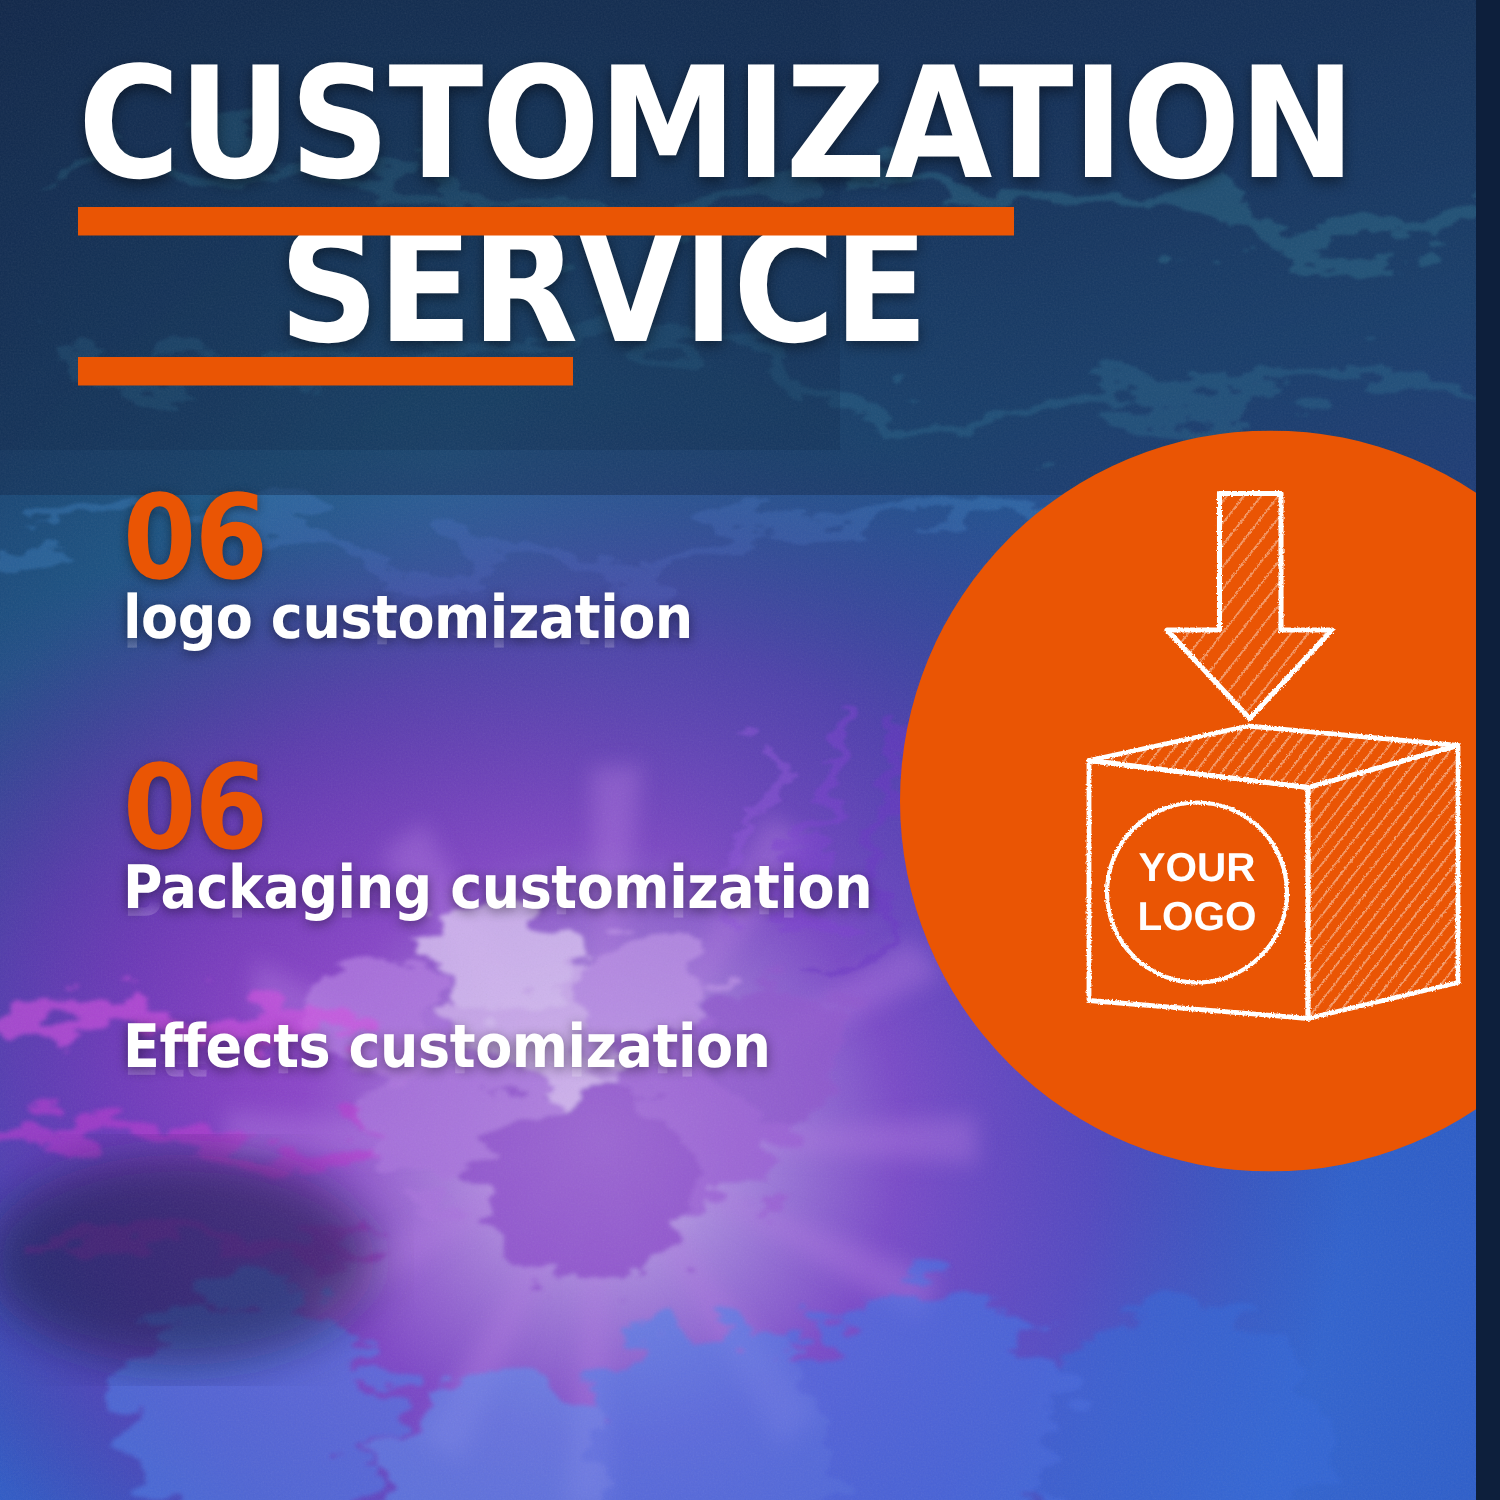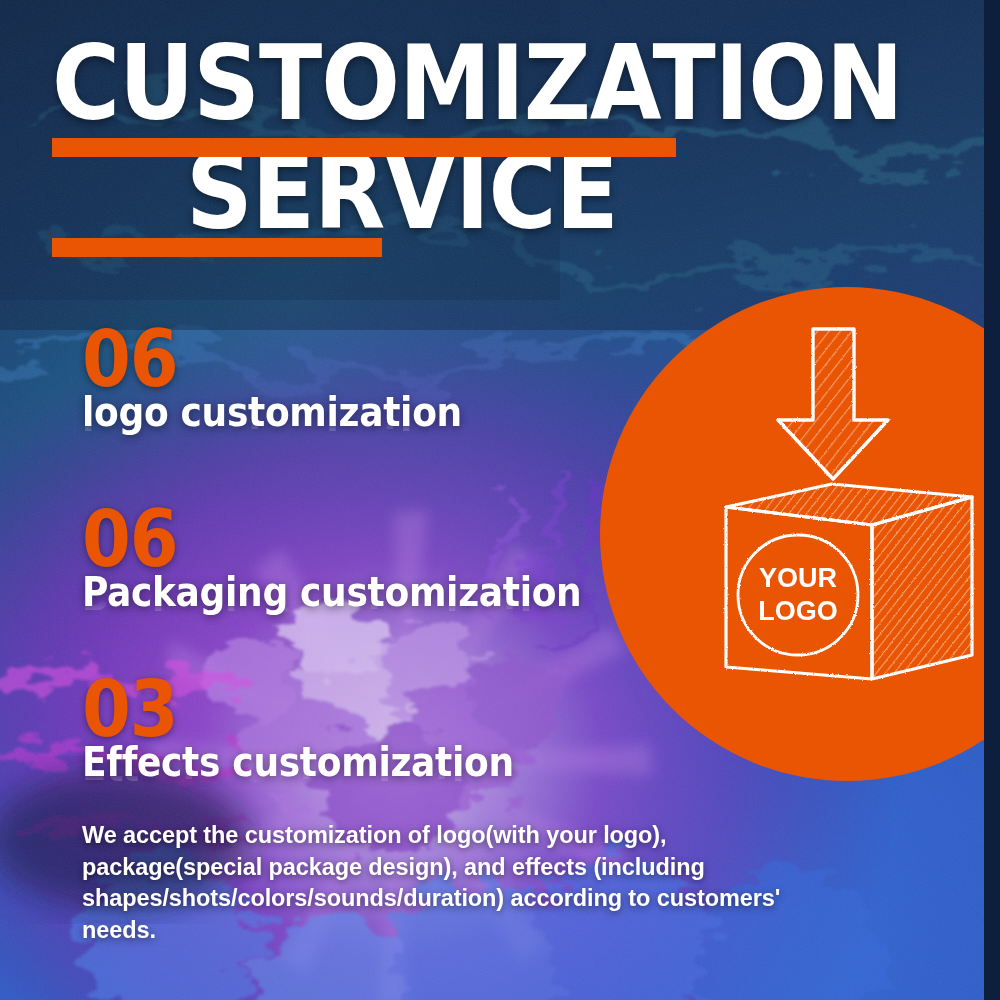--- a/index.html
+++ b/index.html
@@ -227,26 +227,24 @@
     <span class="refl">logo customization</span>
   </div>
 
   <div class="item" id="item-2">
     <span class="num">06</span>
     <span class="lbl">Packaging customization</span>
     <span class="refl">Packaging customization</span>
   </div>
 
   <div class="item" id="item-3">
-    <span class="num">03</span>
     <span class="lbl">Effects customization</span>
     <span class="refl">Effects customization</span>
   </div>
 
-  <div id="paragraph">We accept the customization of logo(with your logo), package(special package design), and effects (including shapes/shots/colors/sounds/duration) according to customers' needs.</div>
 
   <div id="badge">
     <svg width="494" height="494" viewBox="0 0 494 494" aria-hidden="true">
       <defs>
 
         <pattern id="hatch" width="9" height="9" patternUnits="userSpaceOnUse" patternTransform="rotate(38)">
           <rect width="9" height="9" fill="none"></rect>
           <line x1="0" y1="0" x2="0" y2="9" stroke="#ffffff" stroke-width="2.4" opacity=".42"></line>
         </pattern>
         <pattern id="hatchDense" width="7" height="7" patternUnits="userSpaceOnUse" patternTransform="rotate(38)">

